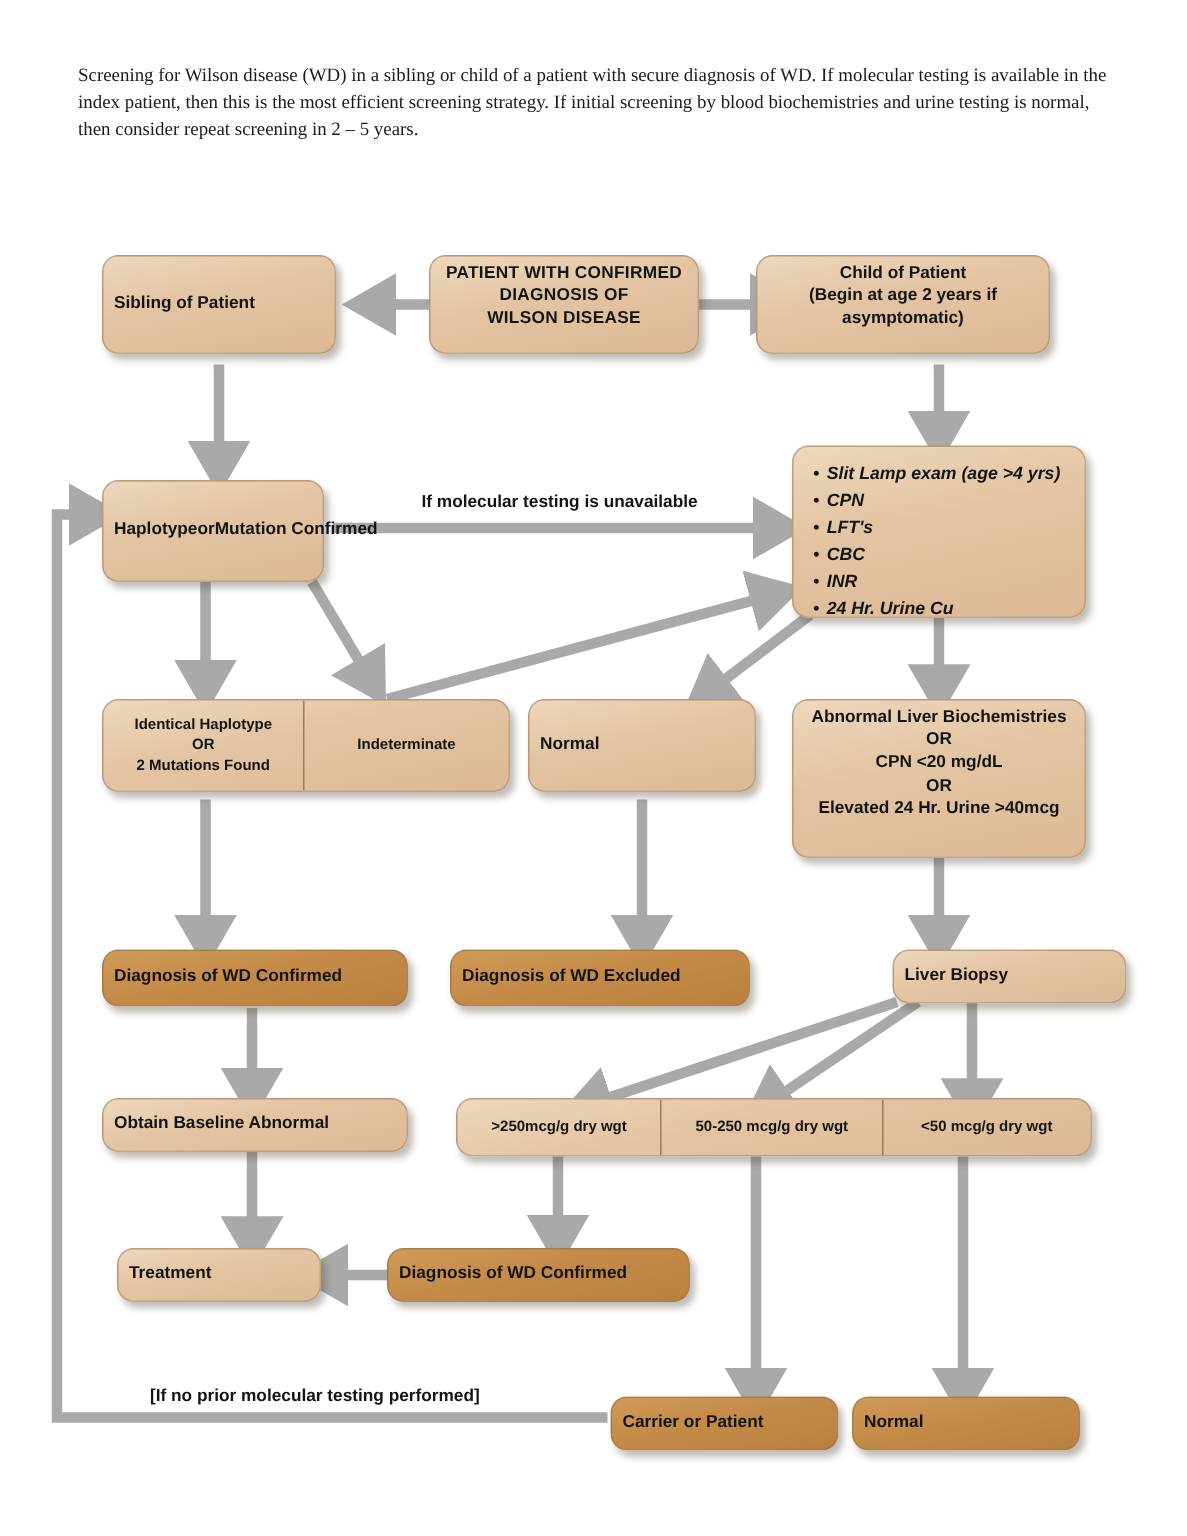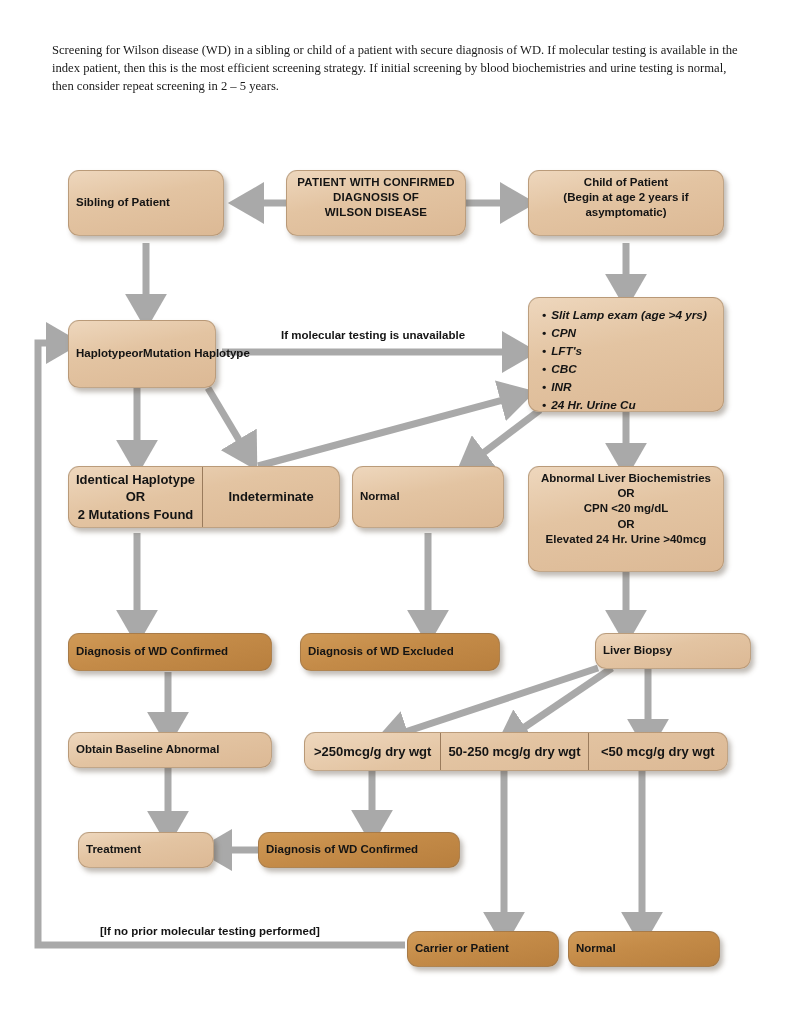--- a/index.html
+++ b/index.html
@@ -84,21 +84,21 @@
     background: linear-gradient(168deg, #eed7bd 0%, #e3c4a2 42%, #dcb995 100%);
     overflow: hidden;
   }
   .split .seg {
     display: flex;
     align-items: center;
     justify-content: center;
     text-align: center;
     color: #141414;
     font-weight: bold;
-    font-size: 13px;
+    font-size: 10px;
     line-height: 1.32;
     padding: 3px 5px;
     box-sizing: border-box;
   }
   .split .seg + .seg { border-left: 1.5px solid #9a7b5c; }
 
   
   .bullets {
     align-items: flex-start;
     justify-content: flex-start;
@@ -203,30 +203,30 @@
   <div class="node light stack caps" style="left:286px; top:170px; width:180px; height:66px; flex-direction:column;">
     <div>PATIENT WITH CONFIRMED</div>
     <div>DIAGNOSIS OF</div>
     <div>WILSON DISEASE</div>
   </div>
 
   <div class="node light" style="left:68px; top:170px; width:156px; height:66px;">
     <span>Sibling of Patient</span>
   </div>
 
-  <div class="node light stack" style="left:528px; top:170px; width:196px; height:66px; flex-direction:column;">
+  <div class="node light stack" style="left:504px; top:170px; width:196px; height:66px; flex-direction:column;">
     <div>Child of Patient</div>
     <div>(Begin at age 2 years if</div>
     <div>asymptomatic)</div>
   </div>
 
   <div class="node light stack" style="left:68px; top:320px; width:148px; height:68px; flex-direction:row;">
     <div>Haplotype</div>
     <div>or</div>
-    <div>Mutation Haplotype</div>
+    <div>Mutation Confirmed</div>
   </div>
 
   <div class="flabel" style="left:281px; top:329px;">If molecular testing is unavailable</div>
 
   <div class="node light bullets" style="left:528px; top:297px; width:196px; height:115px;">
     <ul>
       <li>Slit Lamp exam (age &gt;4 yrs)</li>
       <li>CPN</li>
       <li>LFT's</li>
       <li>CBC</li>

